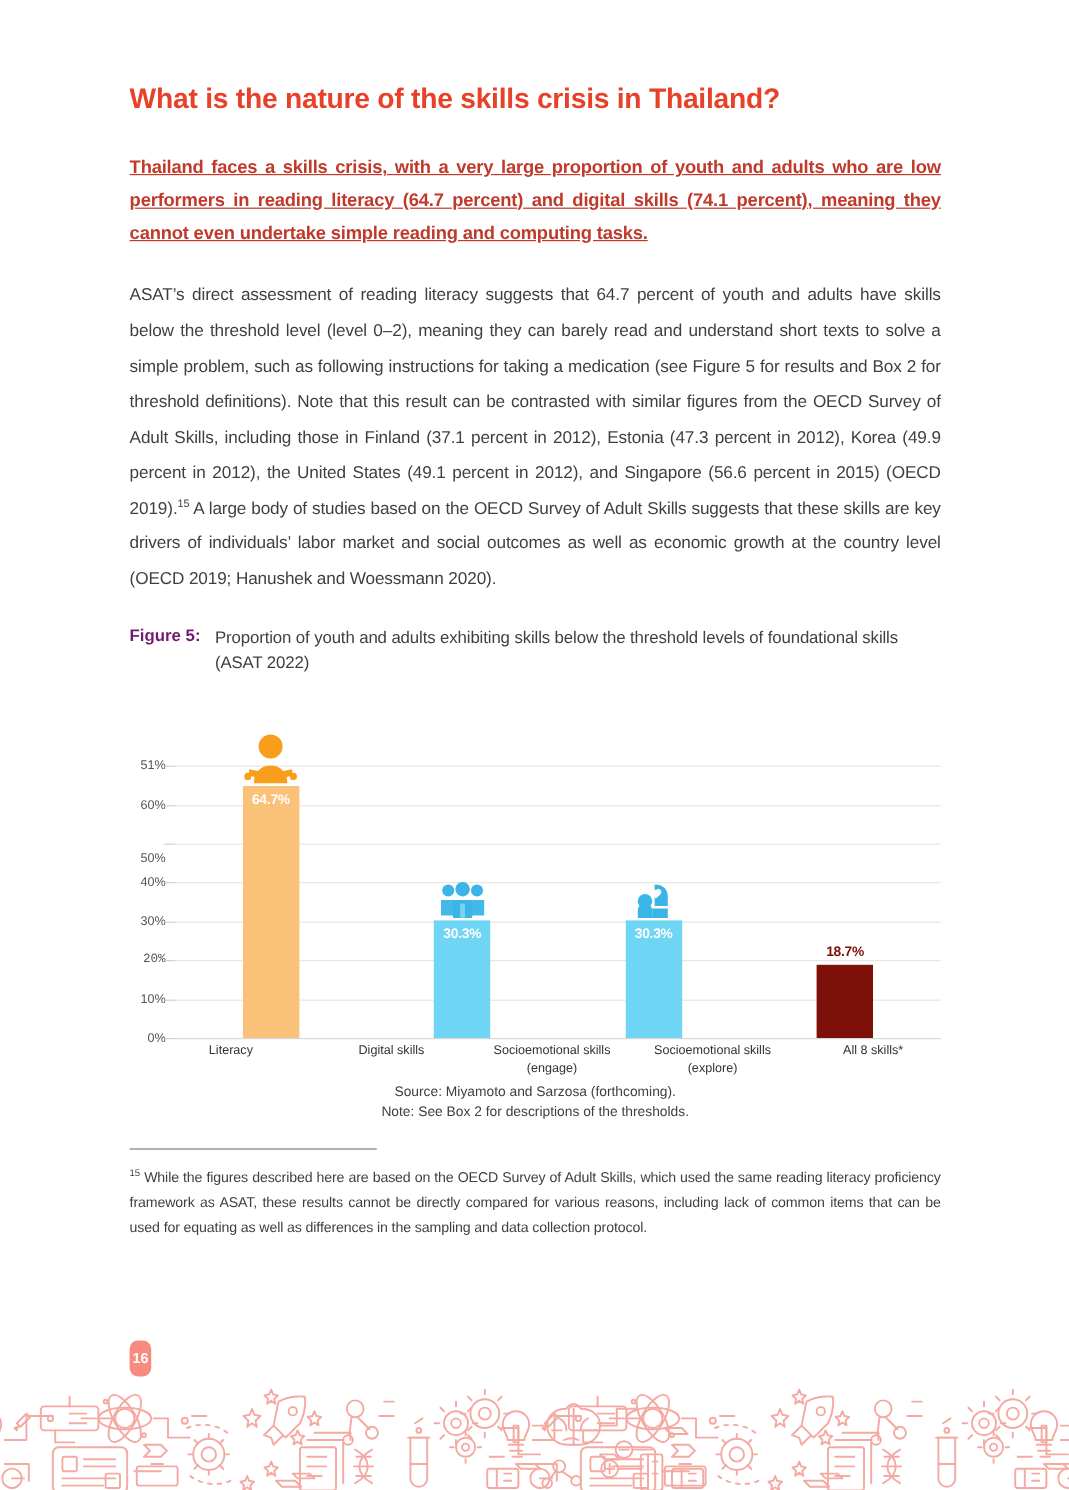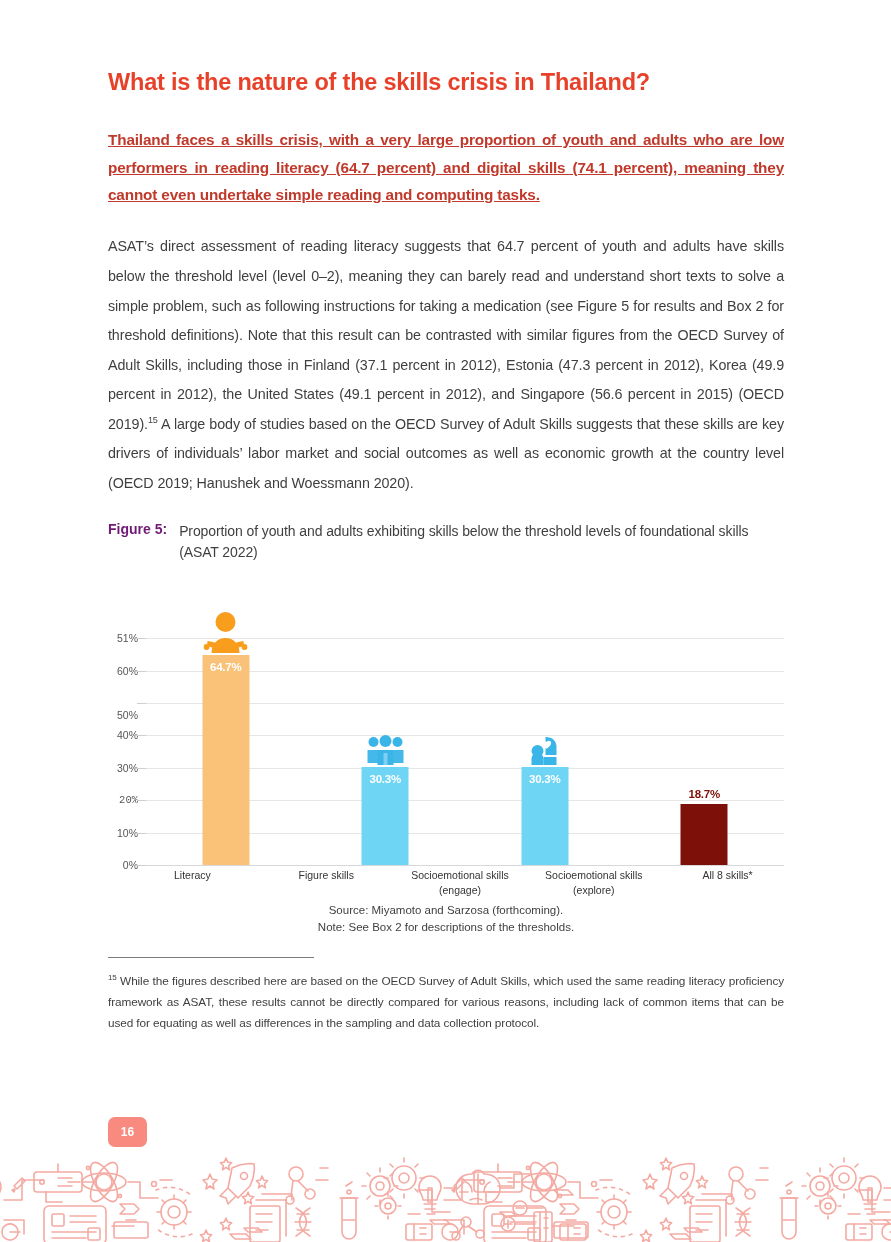--- a/index.html
+++ b/index.html
@@ -218,21 +218,21 @@
     font-size: 8px;
     vertical-align: super;
     line-height: 0;
   }
 
   
   .page-number {
     position: absolute;
     left: 108px;
     top: 1117px;
-    width: 39px;
+    width: 18px;
     height: 30px;
     border-radius: 7px;
     background: #f98a80;
     color: #ffffff;
     font-size: 12px;
     font-weight: bold;
     display: flex;
     align-items: center;
     justify-content: center;
   }
@@ -339,21 +339,21 @@
                 <div class="bar-value outside">18.7%</div>
               </div>
             </div>
           </div>
       </div>
       <div class="x-labels" id="xlabels">
           <div class="x-label">
             <div>Literacy</div>
           </div>
           <div class="x-label">
-            <div>Figure skills</div>
+            <div>Digital skills</div>
           </div>
           <div class="x-label">
             <div>Socioemotional skills</div>
             <div>(engage)</div>
           </div>
           <div class="x-label">
             <div>Socioemotional skills</div>
             <div>(explore)</div>
           </div>
           <div class="x-label">

